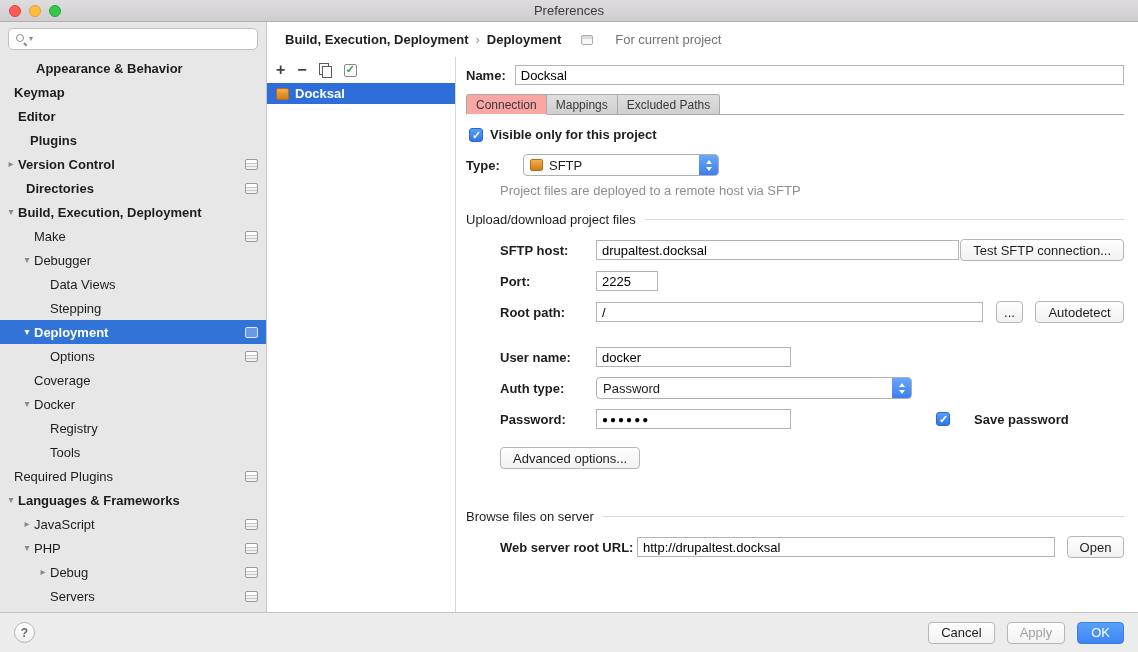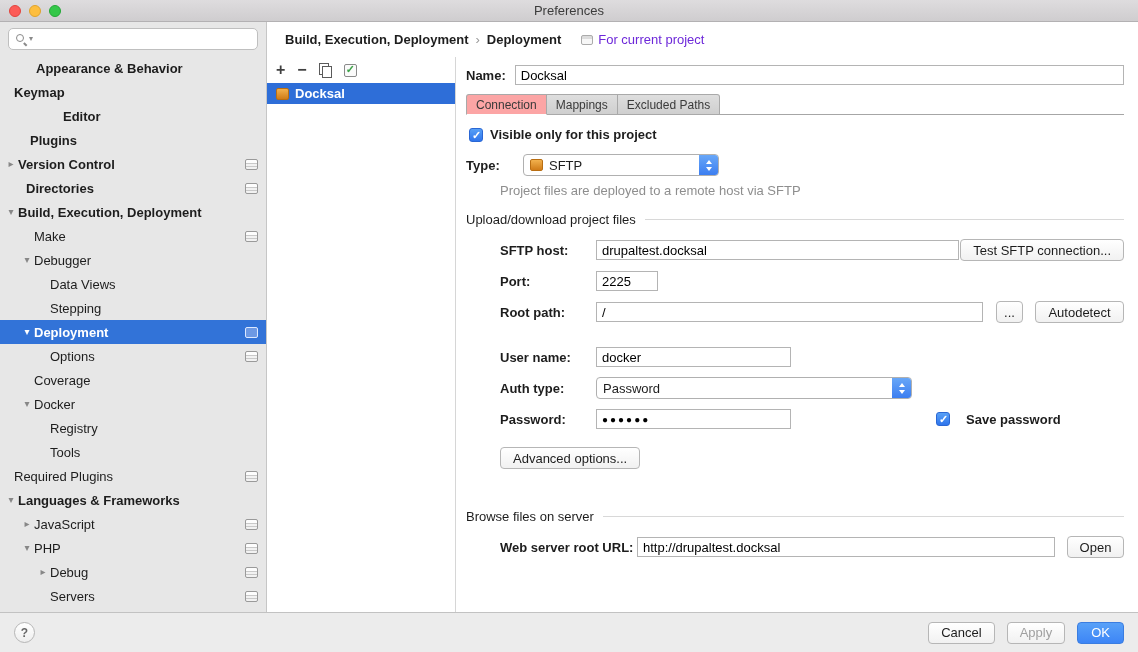--- a/index.html
+++ b/index.html
@@ -45,21 +45,21 @@
   }
   .tree-row.selected{background:#3273d8;}
   .tree-row.selected .tree-label{color:#fff;font-weight:bold;}
   .tree-row.selected .tree-arrow{color:#fff;}
   .tree-row.selected .tree-badge{border-color:#dce8ff;background:#6d99e4;}
   
   .main{flex:1;display:flex;flex-direction:column;min-width:0;background:#fff;}
   .header{height:35px;display:flex;align-items:center;padding:0 16px 0 18px;flex-shrink:0;}
   .crumb{font-weight:bold;white-space:nowrap;}
   .crumb-sep{color:#9a9a9a;margin:0 7px;}
-  .scope{display:flex;align-items:center;gap:5px;margin-left:20px;color:#6d28d9;}
+  .scope{display:flex;align-items:center;gap:22px;margin-left:20px;color:#737373;}
   .scope-icon{width:12px;height:10px;border:1px solid #ababab;border-radius:2px;background:linear-gradient(#dcdcdc 0 3px,#f7f7f7 3px 100%);}
   .content{flex:1;display:flex;min-height:0;}
   
   .listpanel{width:189px;border-right:1px solid #d6d6d6;display:flex;flex-direction:column;flex-shrink:0;}
   .toolbar{height:26px;display:flex;align-items:center;padding:0 9px;gap:12px;flex-shrink:0;}
   .tb-icon{font-size:16px;font-weight:bold;color:#404040;line-height:1;cursor:default;}
   .copy-icon{position:relative;width:13px;height:14px;}
   .copy-icon::before{content:"";position:absolute;left:0;top:0;width:8px;height:10px;border:1px solid #5a5a5a;background:#fff;}
   .copy-icon::after{content:"";position:absolute;left:3px;top:3px;width:8px;height:10px;border:1px solid #5a5a5a;background:#fff;}
   .default-icon{position:relative;width:13px;height:13px;border:1px solid #8a8a8a;background:#fafafa;border-radius:2px;}
@@ -104,21 +104,21 @@
   .host-input{flex:1;}
   .test-btn{margin-left:1px;}
   .port-input{width:62px;}
   .rp-input{flex:1;}
   .dots-btn{width:27px;padding:0;margin-left:13px;}
   .auto-btn{margin-left:12px;width:89px;padding:0;}
   .gap14{height:14px;}
   .user-input{width:195px;}
   .combo-auth{width:316px;}
   .pw-input{width:195px;font-size:10px;letter-spacing:2px;font-weight:bold;}
-  .savepw{display:flex;align-items:center;gap:16px;margin-left:145px;}
+  .savepw{display:flex;align-items:center;gap:24px;margin-left:145px;}
   .adv-row{margin:18px 0 0 34px;}
   .browse-h{margin-top:40px;}
   .web-row .flabel2{font-weight:bold;width:137px;flex-shrink:0;white-space:nowrap;}
   .web-input{flex:1;}
   .open-btn{margin-left:12px;width:57px;padding:0;}
   
   .footer{
     position:absolute;left:0;right:0;bottom:0;height:40px;background:#ececec;border-top:1px solid #c2c2c2;
     display:flex;align-items:center;padding:0 14px;gap:12px;
   }
@@ -152,21 +152,21 @@
       </div>
       <div class="tree">
           <div class="tree-row bold" style="padding-left: 22px;">
             <span class="tree-arrow"></span>
             <span class="tree-label">Appearance &amp; Behavior</span>
           </div>
           <div class="tree-row bold" style="padding-left: 0;">
             <span class="tree-arrow"></span>
             <span class="tree-label">Keymap</span>
           </div>
-          <div class="tree-row bold" style="padding-left: 4px; margin-left: 45px;">
+          <div class="tree-row bold" style="padding-left: 4px;">
             <span class="tree-arrow"></span>
             <span class="tree-label">Editor</span>
           </div>
           <div class="tree-row bold" style="padding-left: 16px;">
             <span class="tree-arrow"></span>
             <span class="tree-label">Plugins</span>
           </div>
           <div class="tree-row bold" style="padding-left: 4px;">
             <span class="tree-arrow">▸</span>
             <span class="tree-label">Version Control</span>

